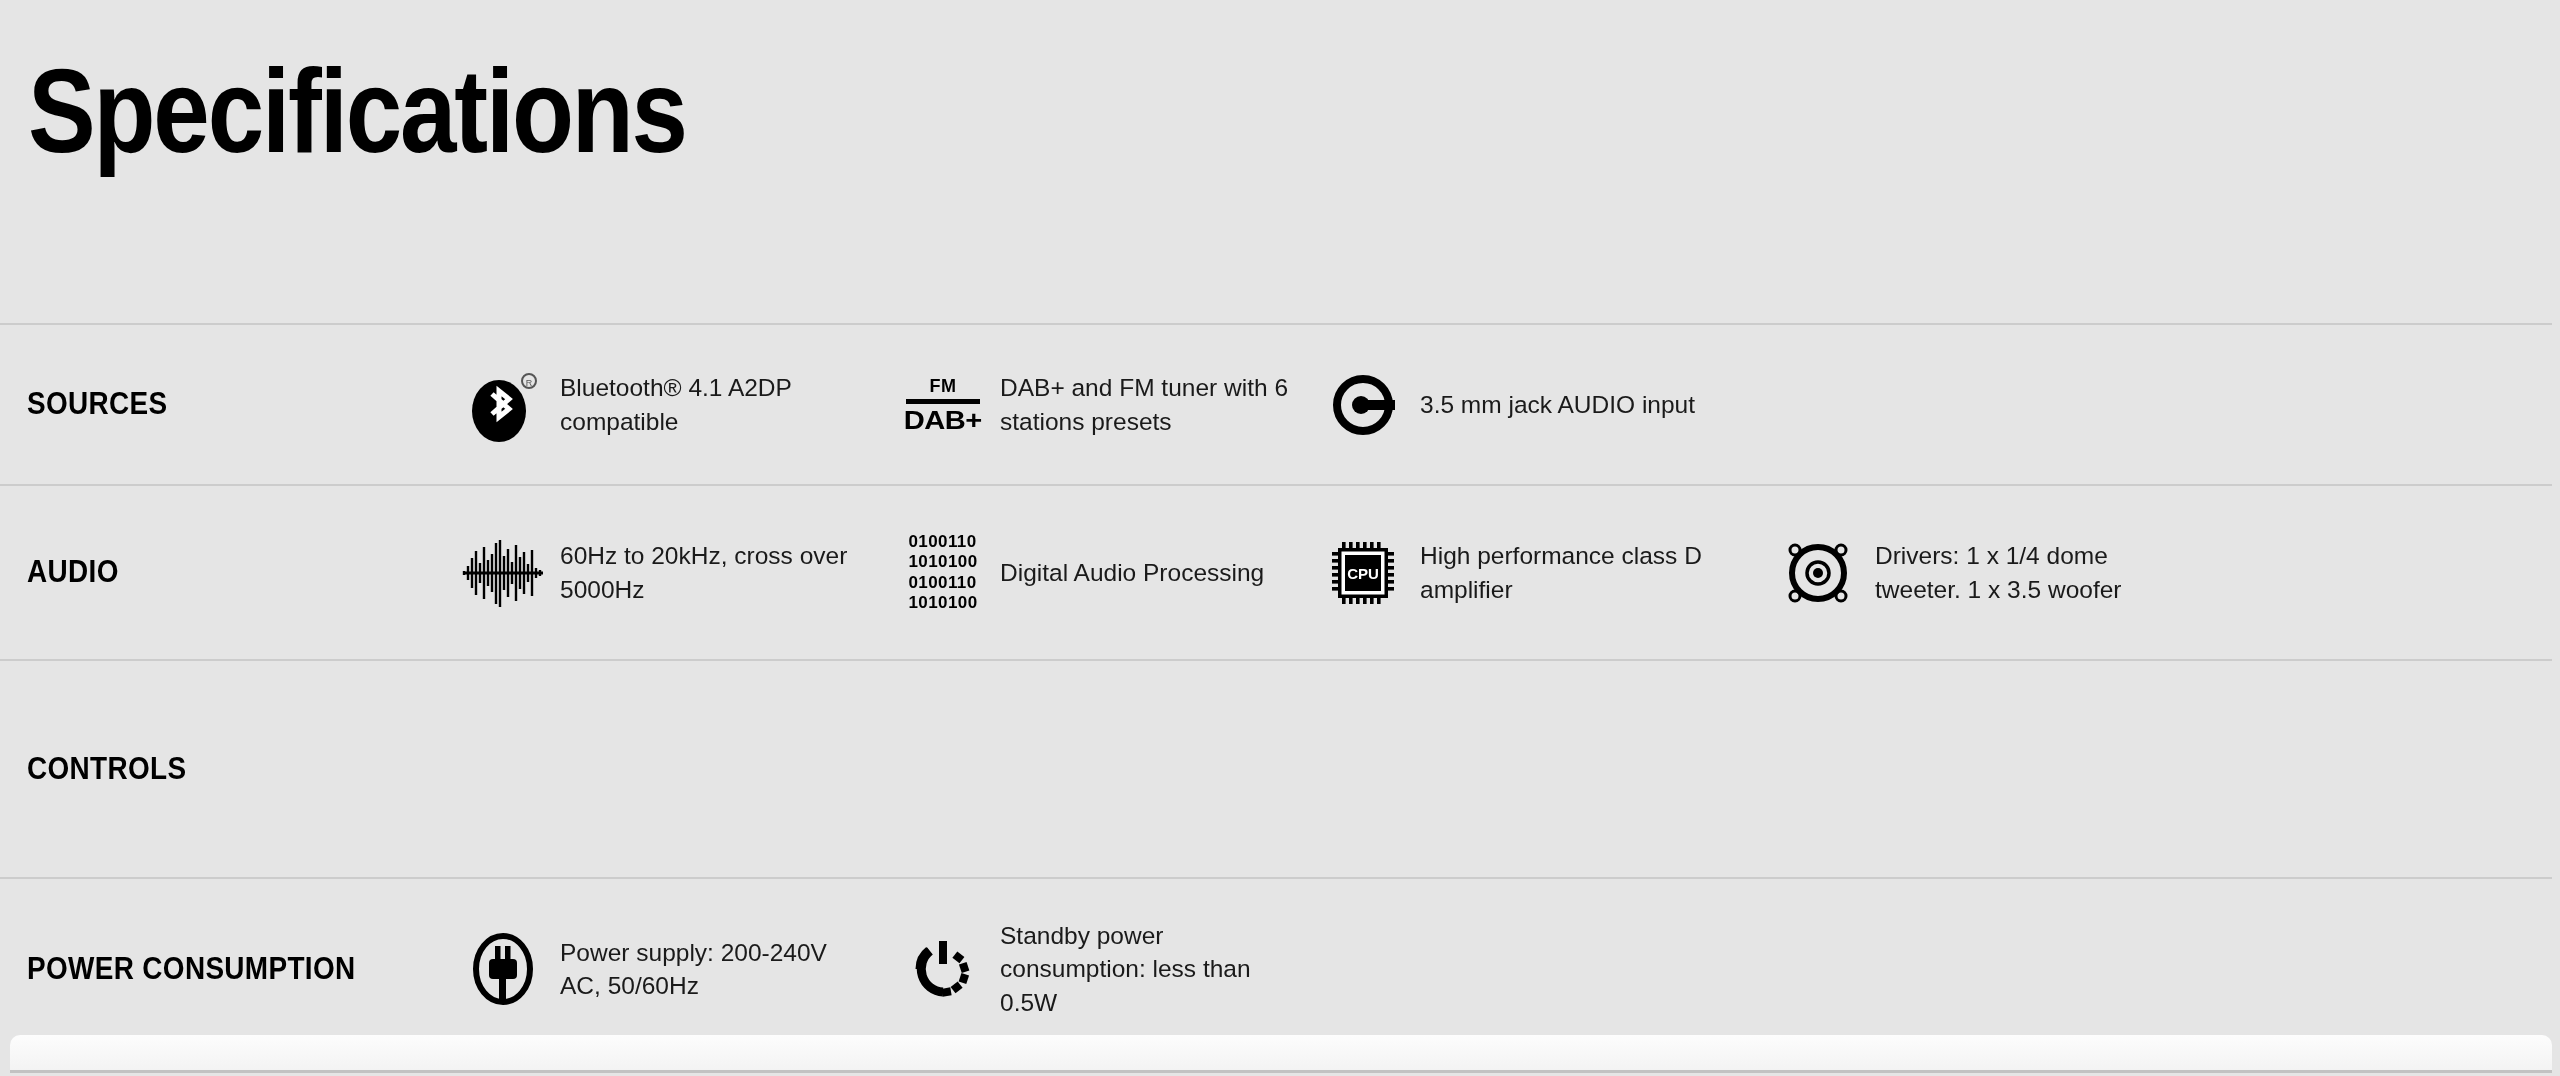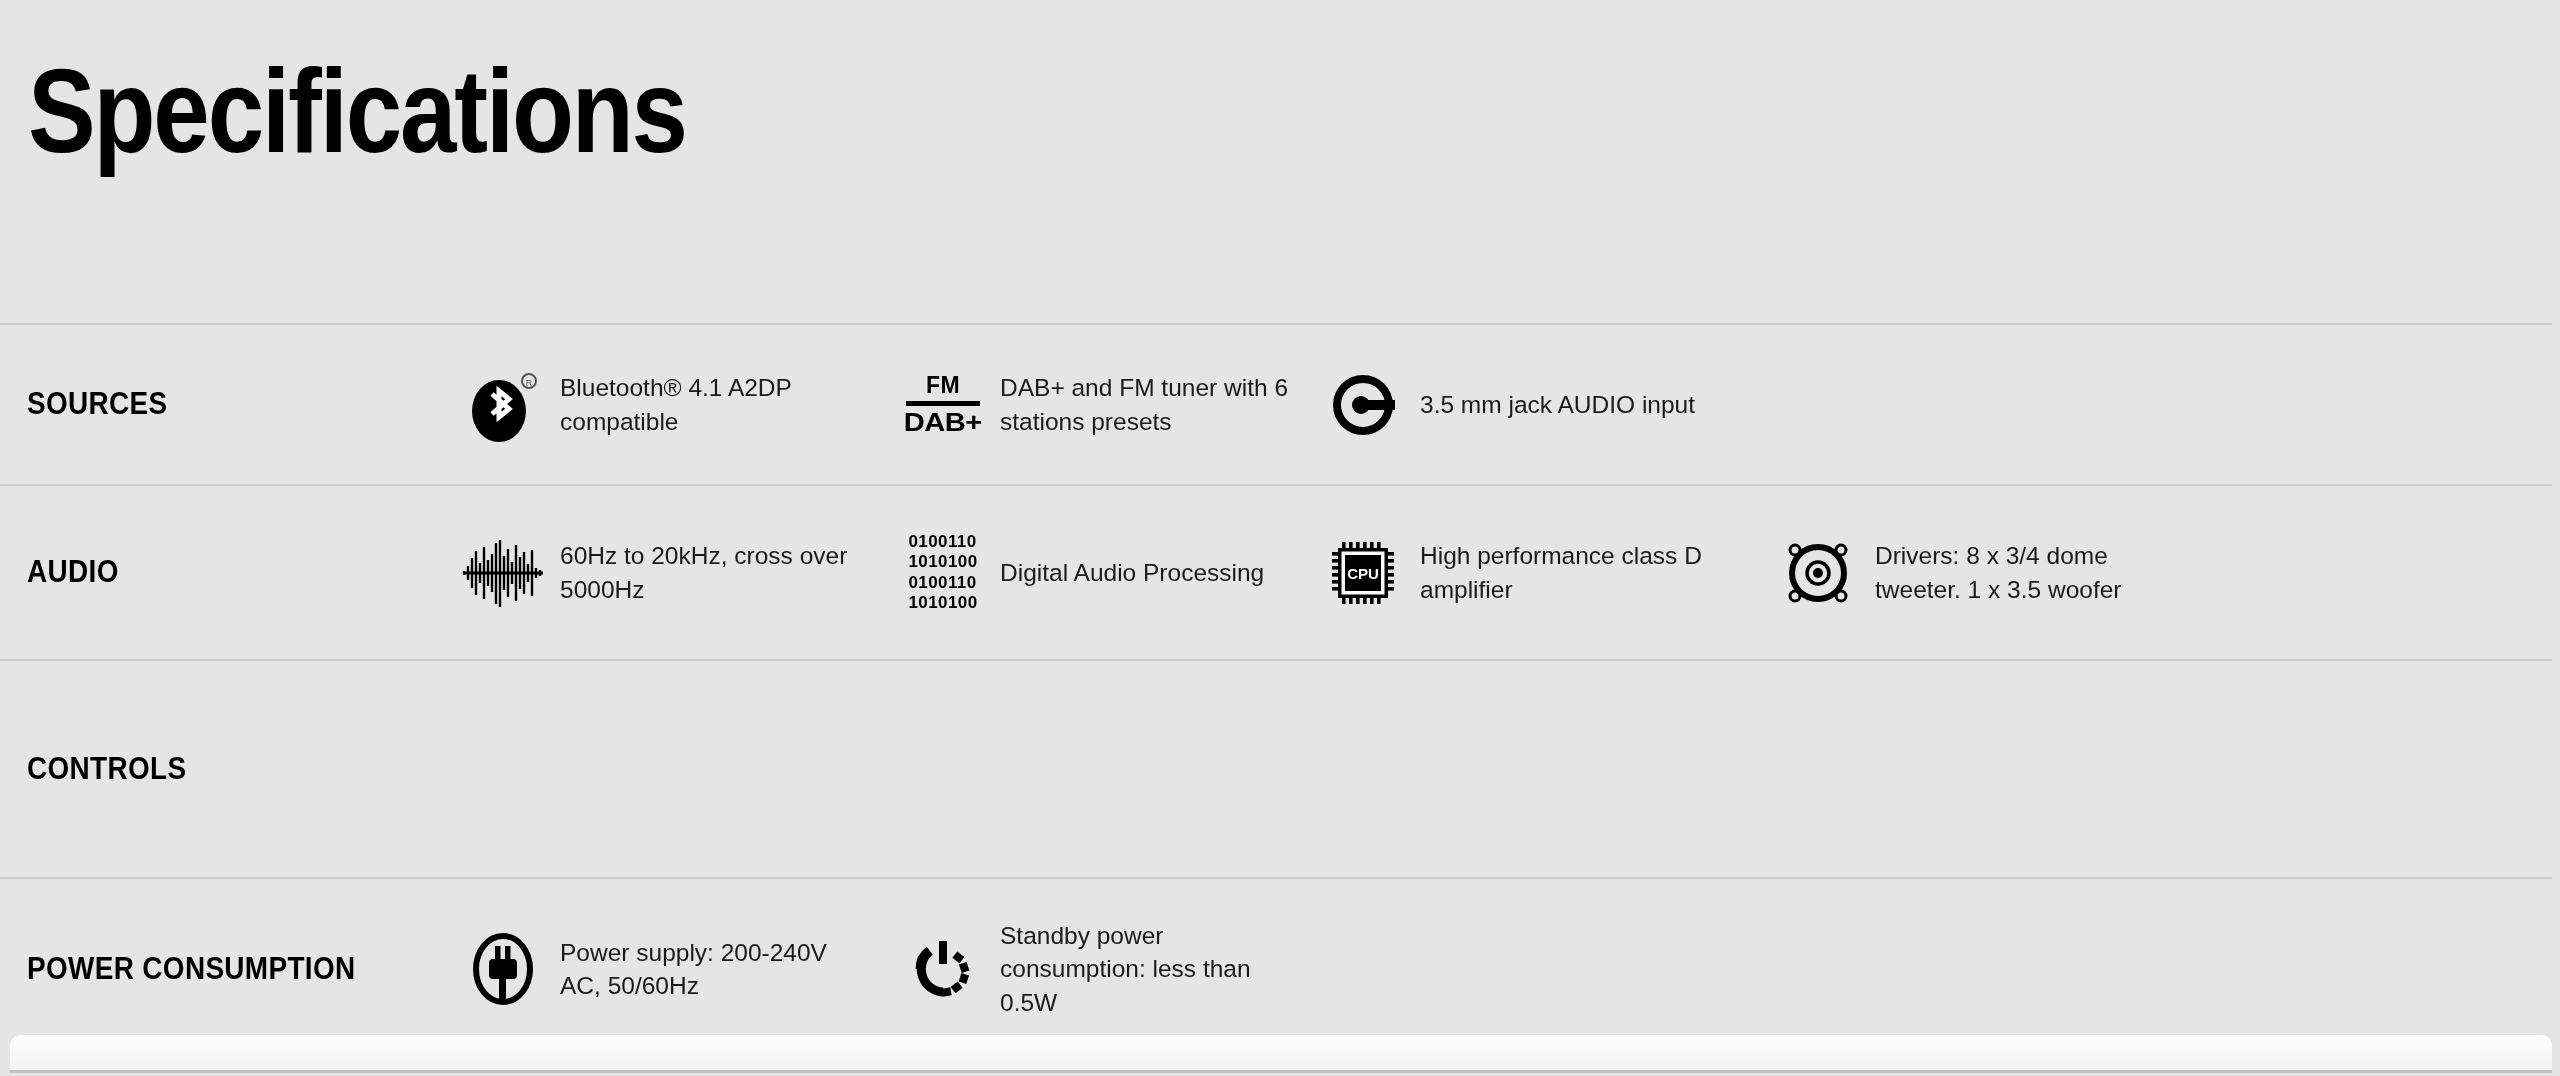--- a/index.html
+++ b/index.html
@@ -107,21 +107,21 @@
 
   
   .fmdab {
     display: flex;
     flex-direction: column;
     align-items: center;
     line-height: 1;
     font-family: "Liberation Sans", sans-serif;
   }
   .fmdab .fm {
-    font-size: 23px;
+    font-size: 18px;
     font-weight: 700;
     letter-spacing: 0.5px;
   }
   .fmdab .rule {
     width: 74px;
     height: 5px;
     background: #000;
     margin: 4px 0 3px 0;
   }
   .fmdab .dab {
@@ -295,21 +295,21 @@
             <svg width="68" height="68" viewBox="0 0 68 68" aria-hidden="true">
               <circle cx="34" cy="34" r="26" fill="none" stroke="#000" stroke-width="6"></circle>
               <circle cx="34" cy="34" r="11" fill="none" stroke="#000" stroke-width="3.5"></circle>
               <circle cx="34" cy="34" r="5" fill="#000"></circle>
               <circle cx="11" cy="11" r="5" fill="none" stroke="#000" stroke-width="3"></circle>
               <circle cx="57" cy="11" r="5" fill="none" stroke="#000" stroke-width="3"></circle>
               <circle cx="11" cy="57" r="5" fill="none" stroke="#000" stroke-width="3"></circle>
               <circle cx="57" cy="57" r="5" fill="none" stroke="#000" stroke-width="3"></circle>
             </svg>
           </span>
-          <span class="item-text wide">Drivers: 8 x 3/4 dome tweeter. 1 x 3.5 woofer</span>
+          <span class="item-text wide">Drivers: 1 x 1/4 dome tweeter. 1 x 3.5 woofer</span>
         </div>
 
       </div>
     </div>
 
     <div class="spec-row r-controls">
       <div class="row-label">CONTROLS</div>
     </div>
 
     <div class="spec-row r-power">

